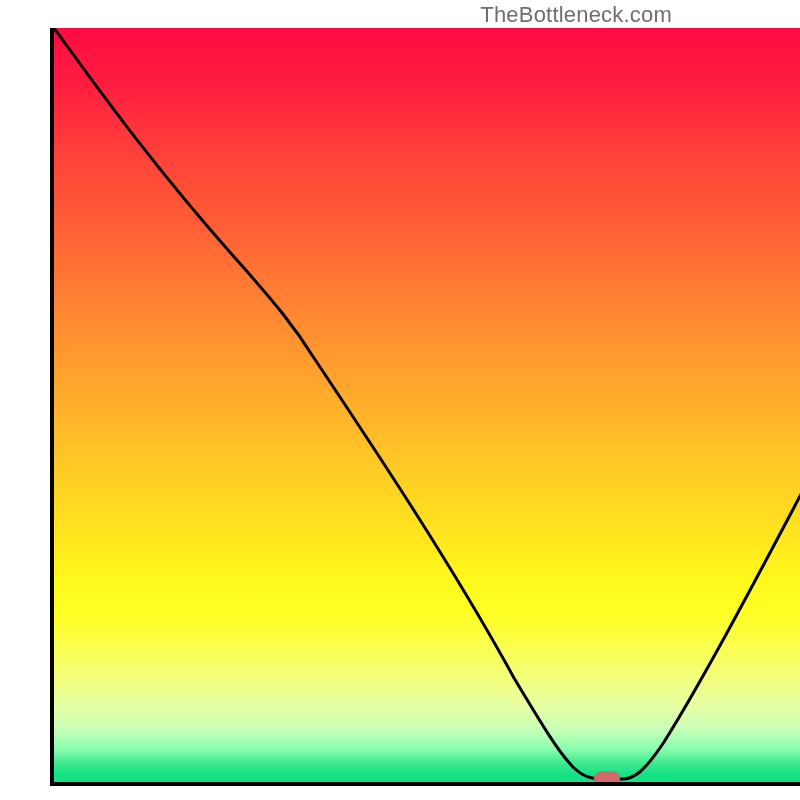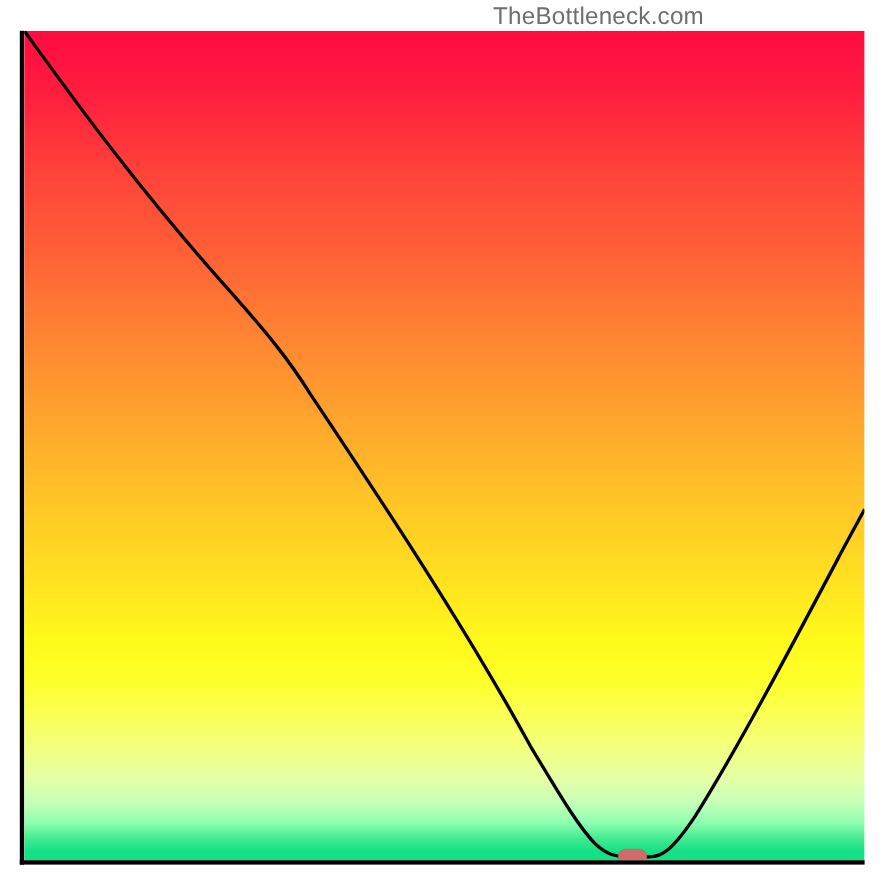--- a/index.html
+++ b/index.html
@@ -7,20 +7,21 @@
     padding: 0;
     width: 800px;
     height: 800px;
     background: #ffffff;
     font-family: Arial, Helvetica, sans-serif;
   }
   .wrap {
     position: relative;
     width: 648px;
     height: 800px;
+    margin-left: 32px;
   }
   .watermark {
     position: absolute;
     top: 2px;
     right: 8px;
     font-size: 22px;
     font-weight: 500;
     color: #6e6e6e;
     letter-spacing: 0.2px;
   }

